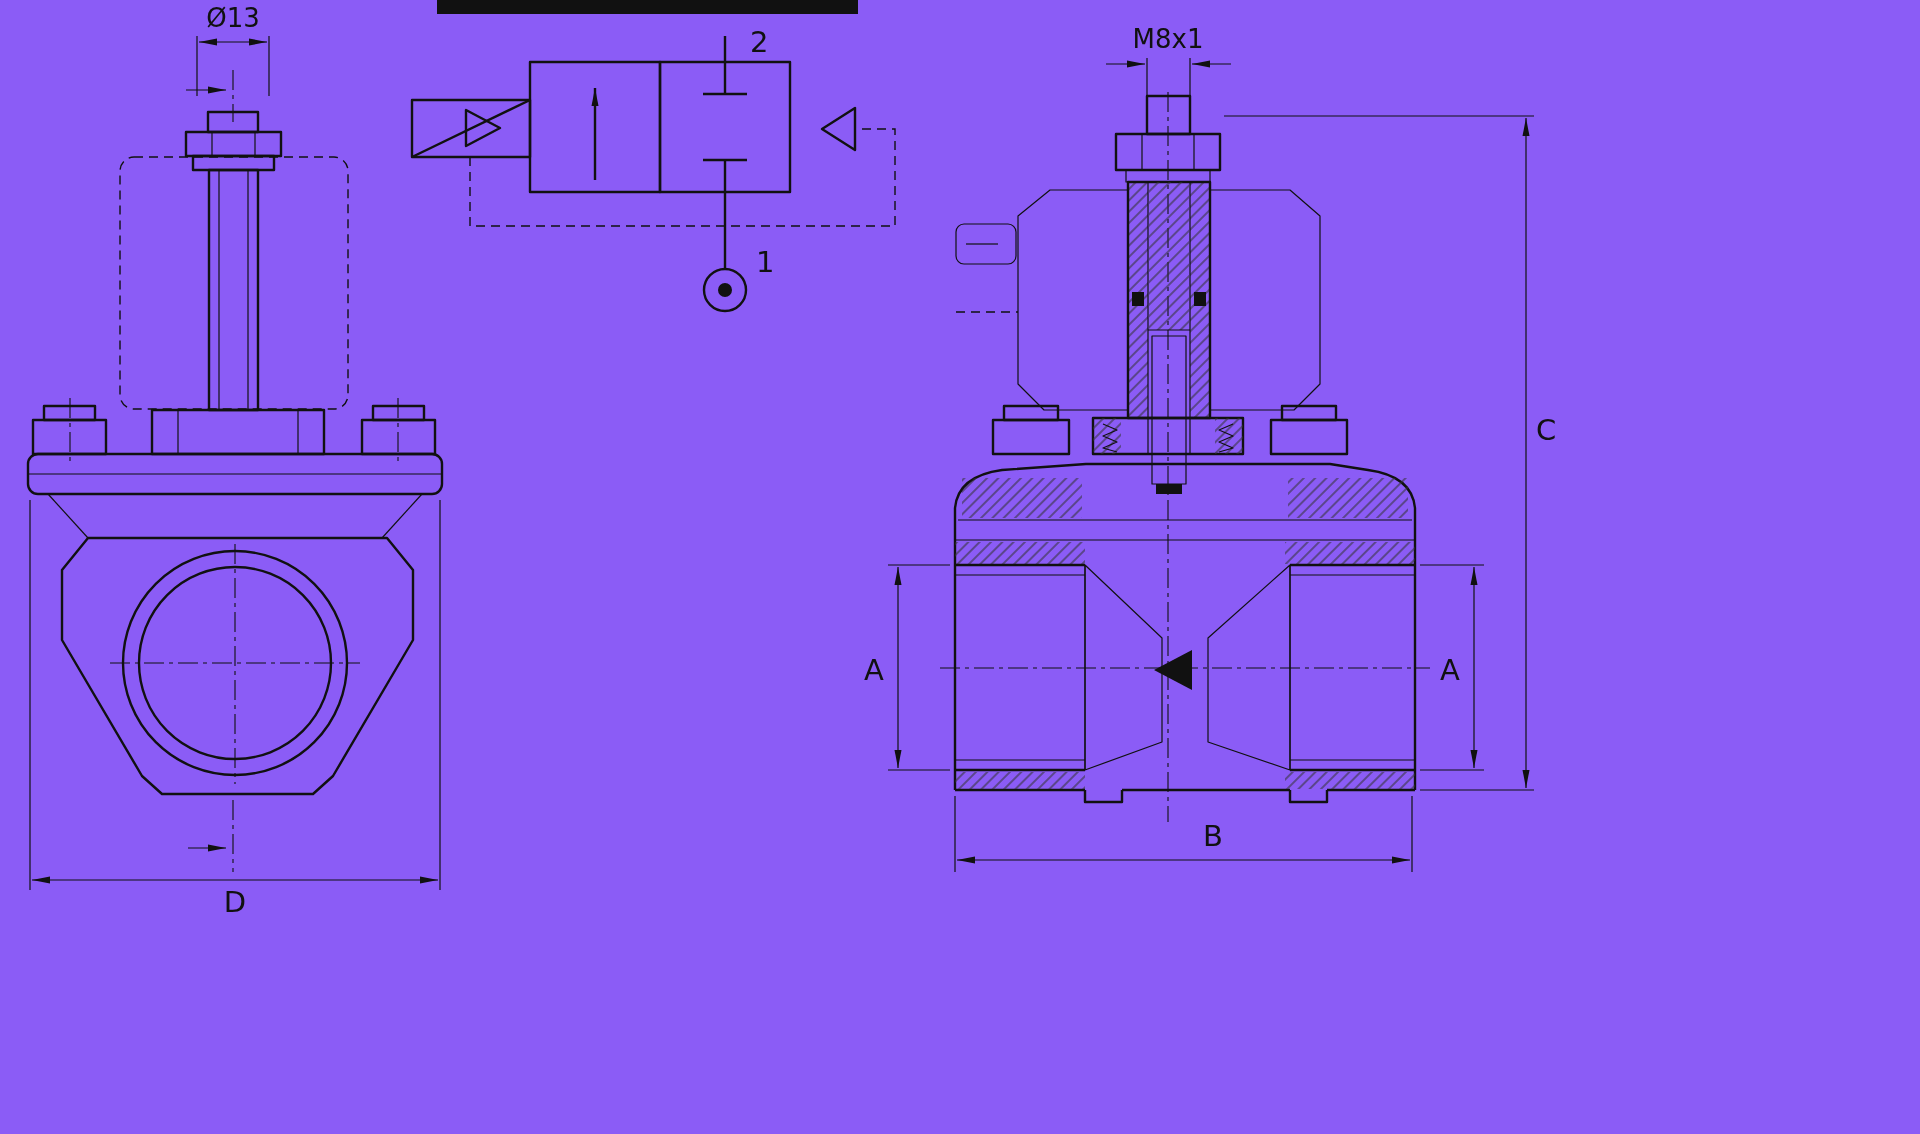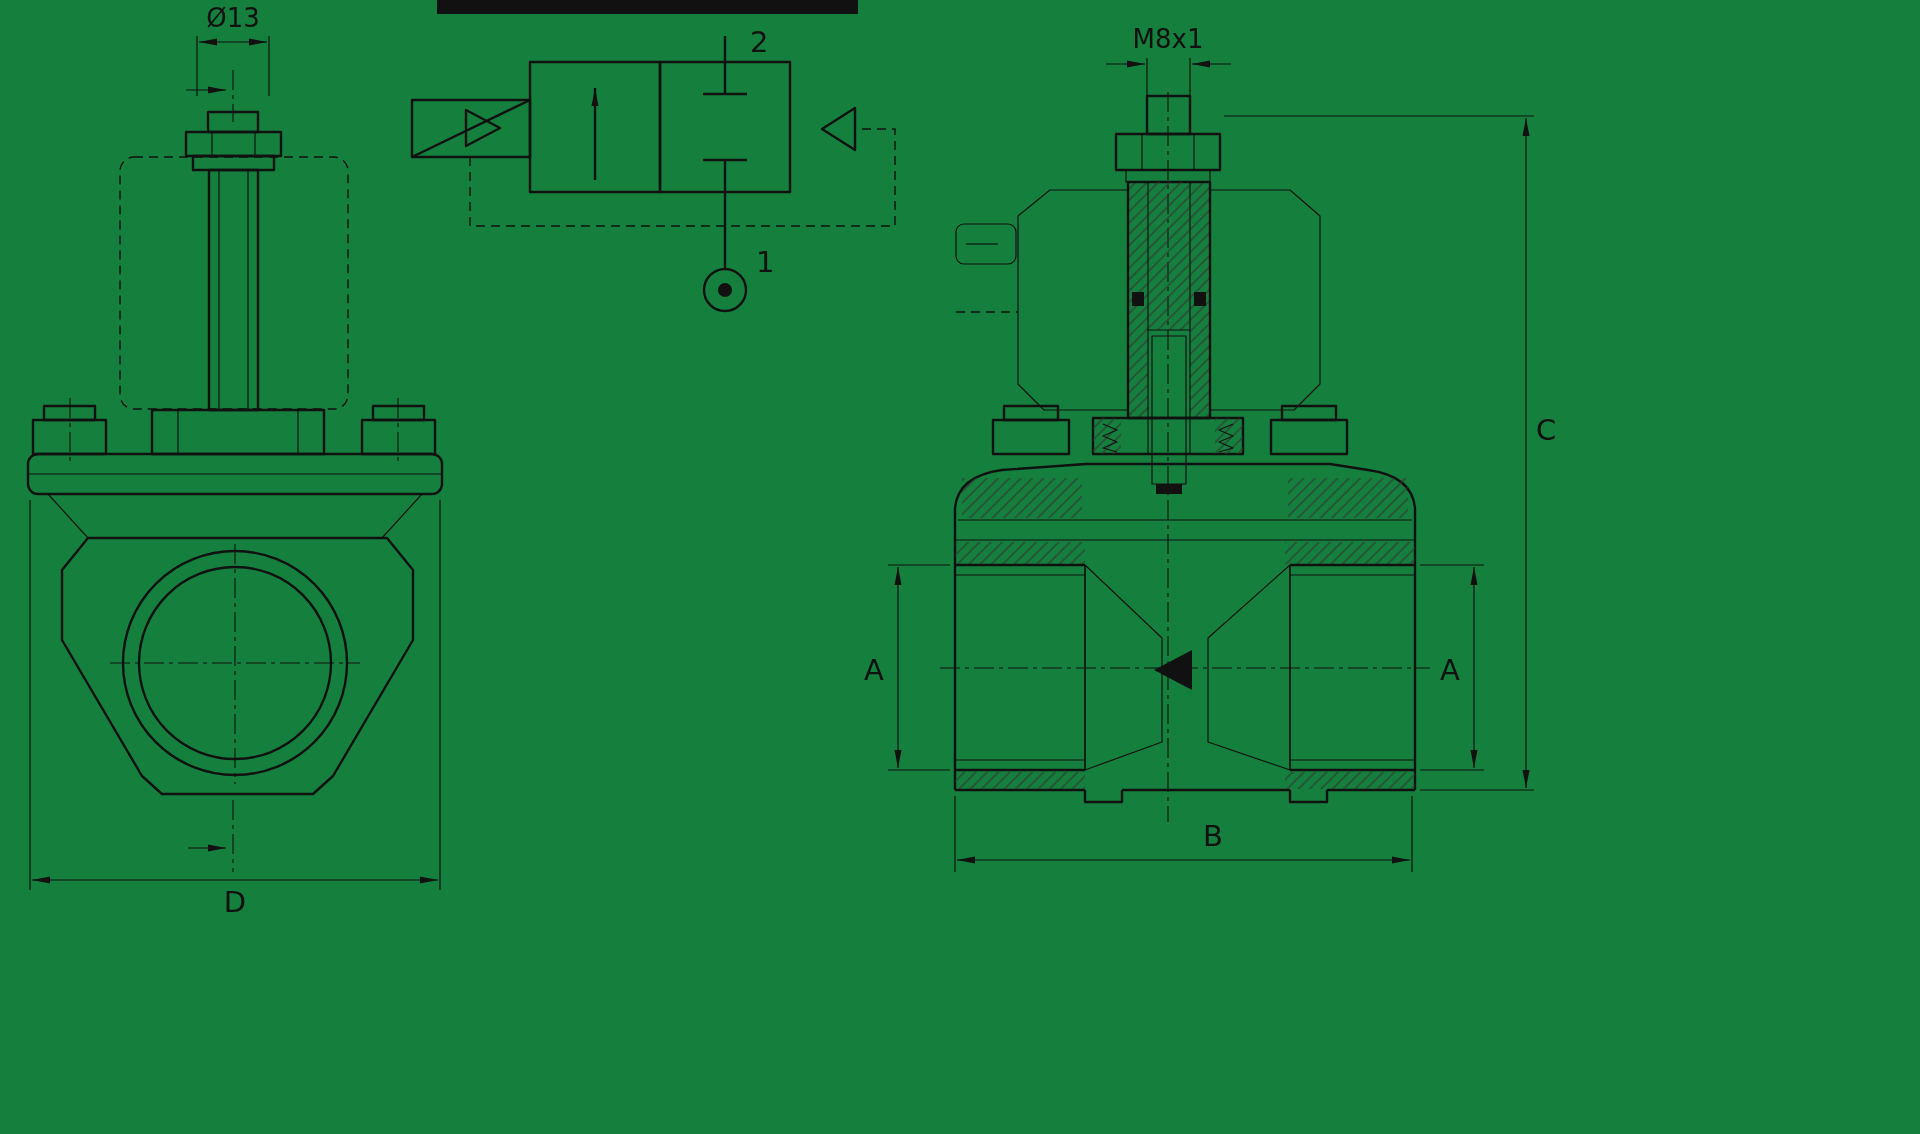--- a/index.html
+++ b/index.html
@@ -1,16 +1,16 @@
 <!DOCTYPE html>
 <html><head>
 <meta charset="utf-8">
 <style>
   html,body{margin:0;padding:0;background:#ffffff;}
-  .canvas{width:1920px;height:1134px;background:#15803d;position:relative;overflow:hidden;
+  .canvas{width:1920px;height:1134px;background:#8b5cf6;position:relative;overflow:hidden;
           font-family:"DejaVu Sans",sans-serif;}
   svg{display:block;}
   .s2{stroke:#111111;stroke-width:2.4;fill:none;stroke-linejoin:round;}
   .s1{stroke:#111111;stroke-width:1.2;fill:none;stroke-linejoin:round;}
   .cl{stroke:#111111;stroke-width:1.1;fill:none;stroke-dasharray:20 5 4 5;}
   .dsh{stroke:#111111;stroke-width:1.4;fill:none;stroke-dasharray:9 6;}
   .dim{stroke:#111111;stroke-width:1.2;fill:none;}
   .txt{font-family:"DejaVu Sans",sans-serif;font-size:29px;fill:#111111;}
   .txts{font-family:"DejaVu Sans",sans-serif;font-size:26px;fill:#111111;}
   .blk{fill:#111111;stroke:none;}

